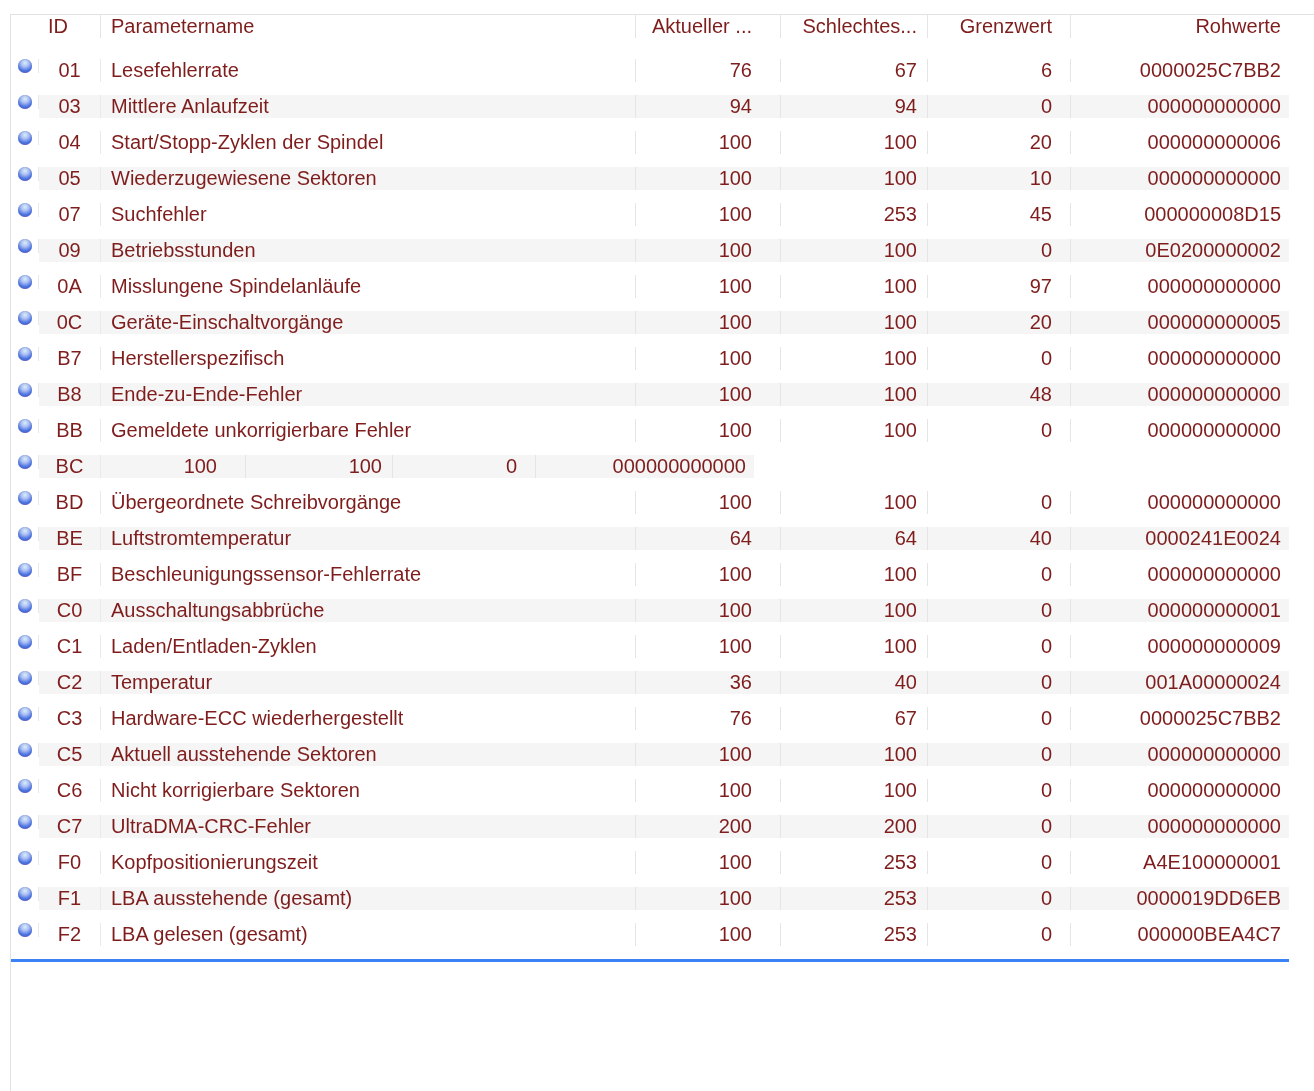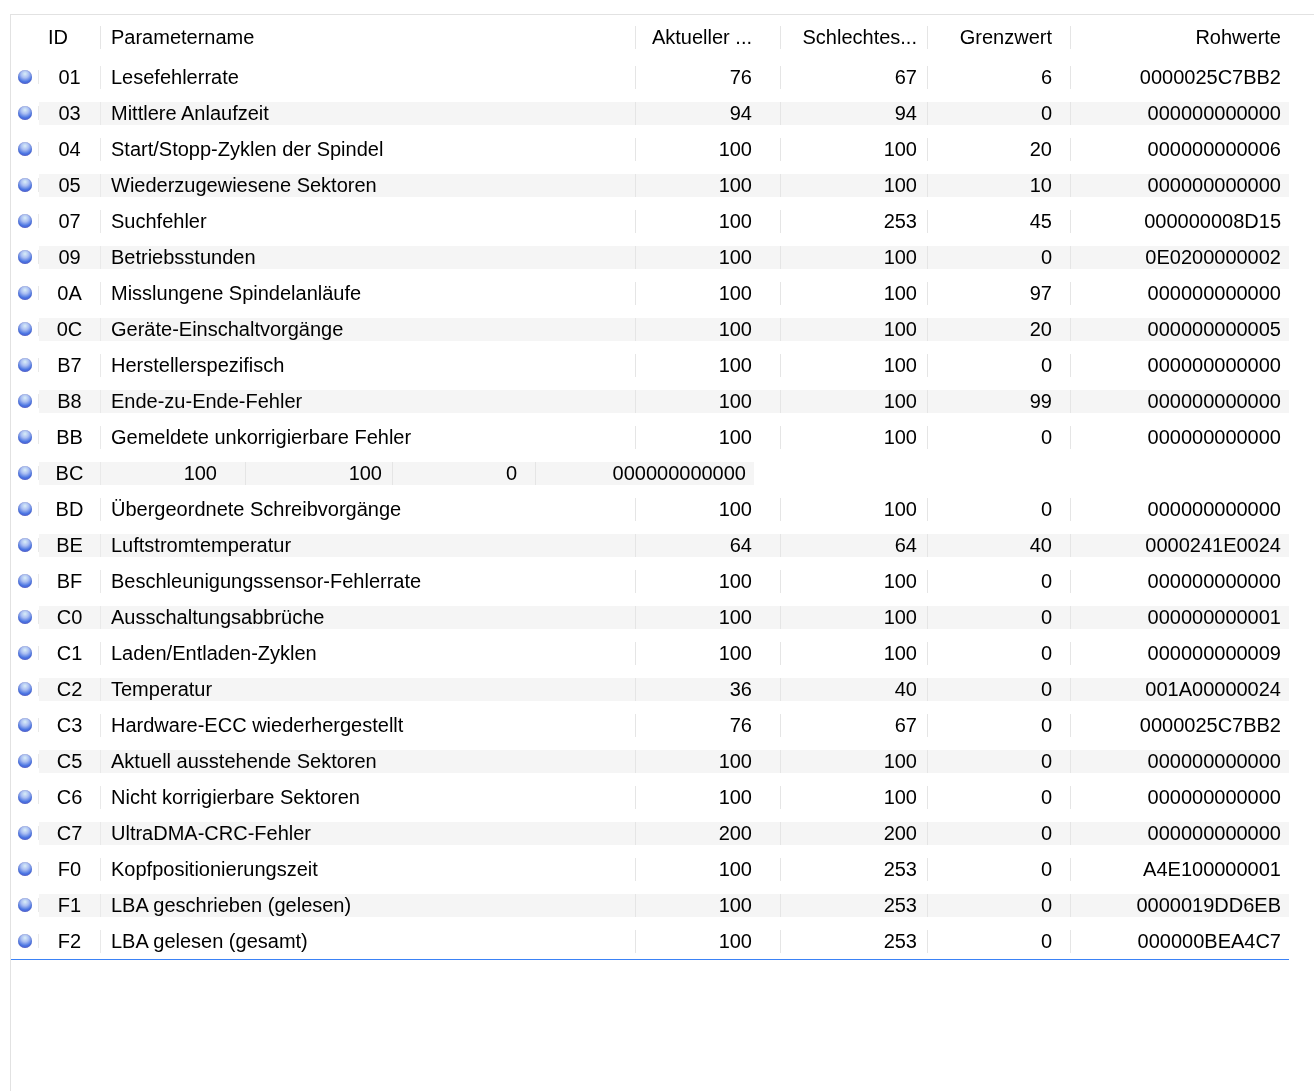--- a/index.html
+++ b/index.html
@@ -20,27 +20,27 @@
     border-top: 1px solid #e2e2e2;
     border-left: 1px solid #e2e2e2;
     background: #ffffff;
   }
   .grid {
     width: 1278px;
     border-bottom: 0;
   }
   .hdr, .row {
     display: flex;
-    align-items: center;
+    align-items: flex-start;
     font-size: 20px;
-    color: #000000;
+    color: #7f1d1d;
   }
   .hdr  { height: 44px; }
   .row  { height: 36px; }
-  .grid-body { border-bottom: 1px solid #3b82f6; }
+  .grid-body { border-bottom: 3px solid #3b82f6; }
   .cell {
     display: flex;
     align-items: center;
     box-sizing: border-box;
     overflow: hidden;
     white-space: nowrap;
     background: #ffffff;
   }
   .row.alt .cell { background: #f5f5f5; }
   .row .cell.c-icon, .row.alt .cell.c-icon { background: #ffffff; }
@@ -182,21 +182,21 @@
         <div class="cell c-raw">000000000000</div>
       </div>
         <div class="row alt">
         <div class="cell c-icon">
           <span class="orb"></span>
         </div>
         <div class="cell c-id">B8</div>
         <div class="cell c-name">Ende-zu-Ende-Fehler</div>
         <div class="cell c-cur">100</div>
         <div class="cell c-wor">100</div>
-        <div class="cell c-thr">99</div>
+        <div class="cell c-thr">48</div>
         <div class="cell c-raw">000000000000</div>
       </div>
         <div class="row">
         <div class="cell c-icon">
           <span class="orb"></span>
         </div>
         <div class="cell c-id">BB</div>
         <div class="cell c-name">Gemeldete unkorrigierbare Fehler</div>
         <div class="cell c-cur">100</div>
         <div class="cell c-wor">100</div>
@@ -332,21 +332,21 @@
         <div class="cell c-cur">100</div>
         <div class="cell c-wor">253</div>
         <div class="cell c-thr">0</div>
         <div class="cell c-raw">A4E100000001</div>
       </div>
         <div class="row alt">
         <div class="cell c-icon">
           <span class="orb"></span>
         </div>
         <div class="cell c-id">F1</div>
-        <div class="cell c-name">LBA geschrieben (gelesen)</div>
+        <div class="cell c-name">LBA ausstehende (gesamt)</div>
         <div class="cell c-cur">100</div>
         <div class="cell c-wor">253</div>
         <div class="cell c-thr">0</div>
         <div class="cell c-raw">0000019DD6EB</div>
       </div>
         <div class="row">
         <div class="cell c-icon">
           <span class="orb"></span>
         </div>
         <div class="cell c-id">F2</div>

